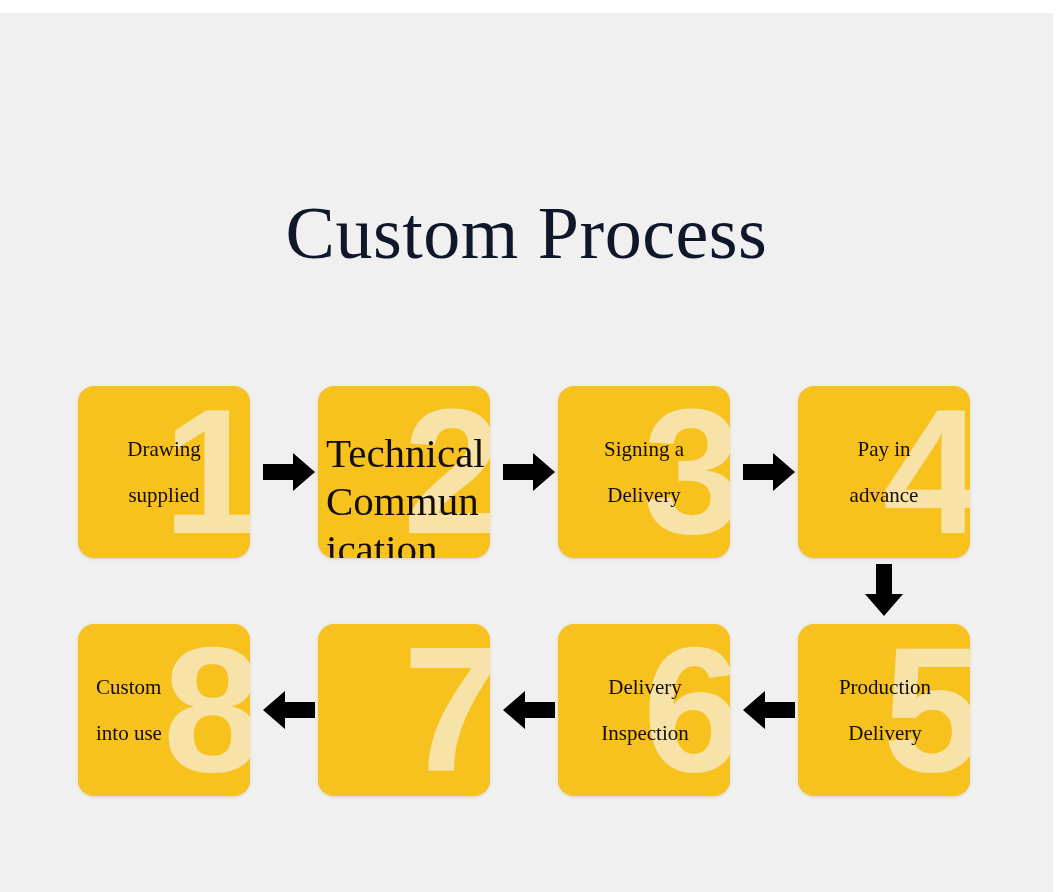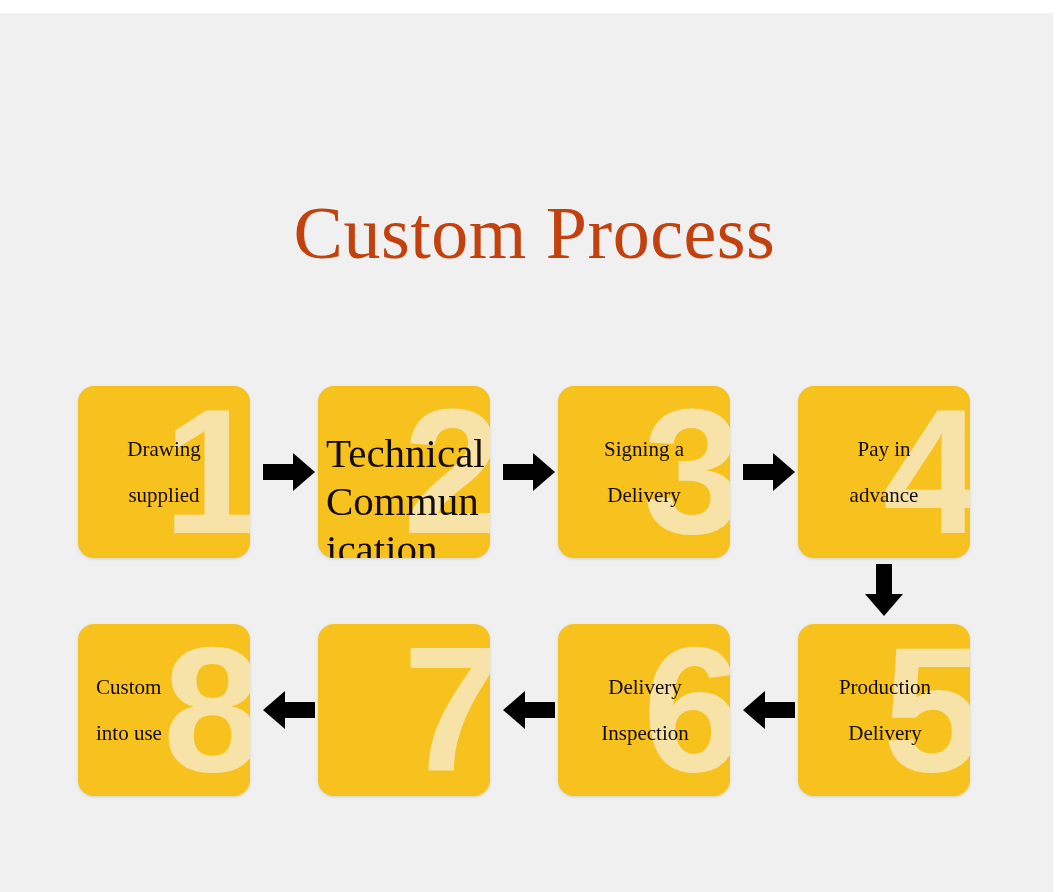--- a/index.html
+++ b/index.html
@@ -19,28 +19,28 @@
     left: 0;
     top: 13px;
     width: 1053px;
     height: 879px;
     background: #f0f0f0;
   }
 
   
   #page-title {
     position: absolute;
-    left: 8px;
+    left: 0;
     top: 175px;
     width: 1053px;
     text-align: center;
     font-family: "Liberation Serif", "DejaVu Serif", serif;
     font-size: 74px;
     line-height: 90px;
-    color: #c2410c;
+    color: #0f172a;
     letter-spacing: 0.5px;
     white-space: nowrap;
   }
 
   
   .flow-box {
     position: absolute;
     border-radius: 16px;
     background: #f7c11e;
     overflow: hidden;

